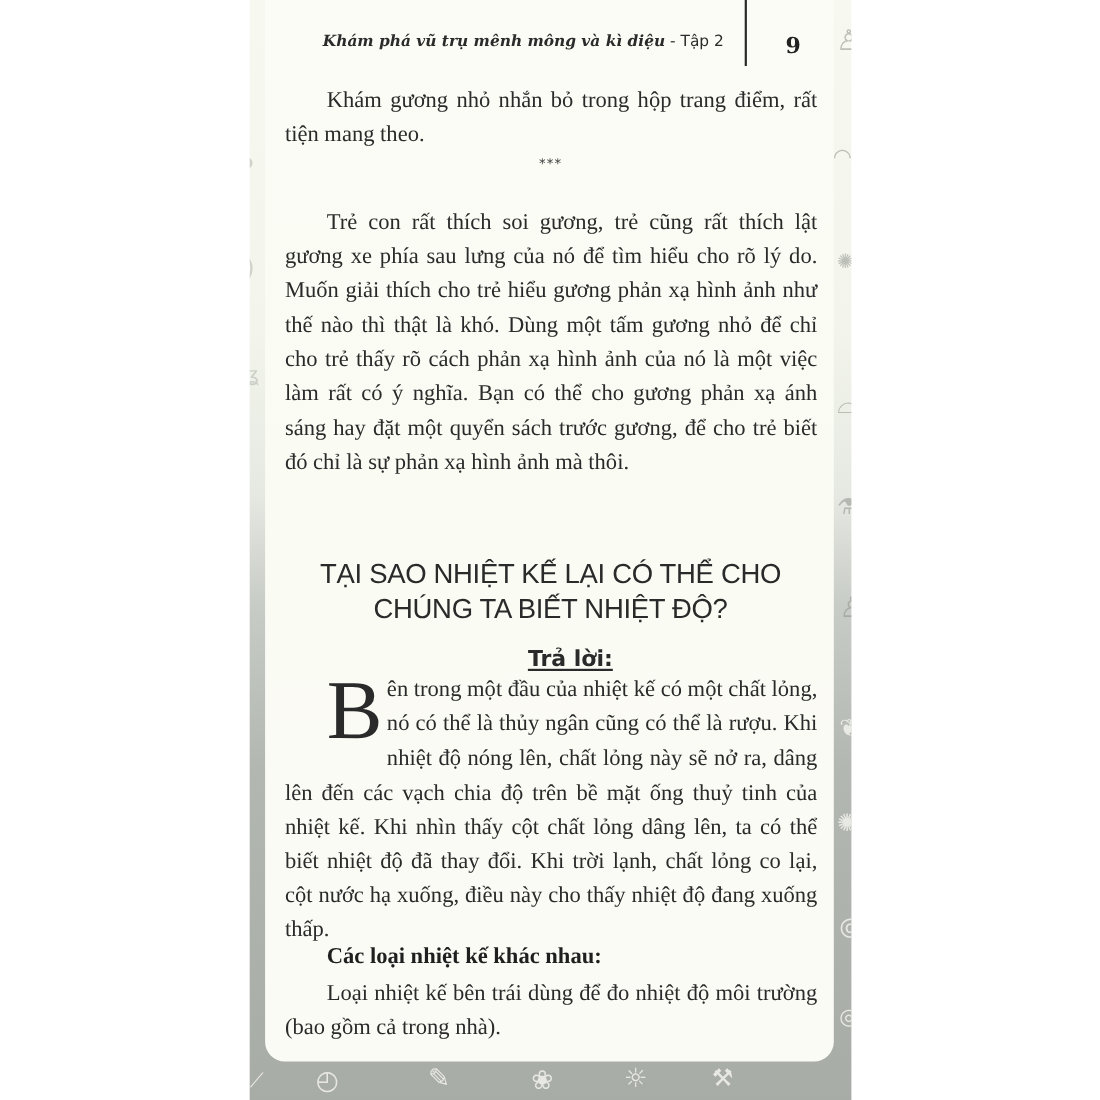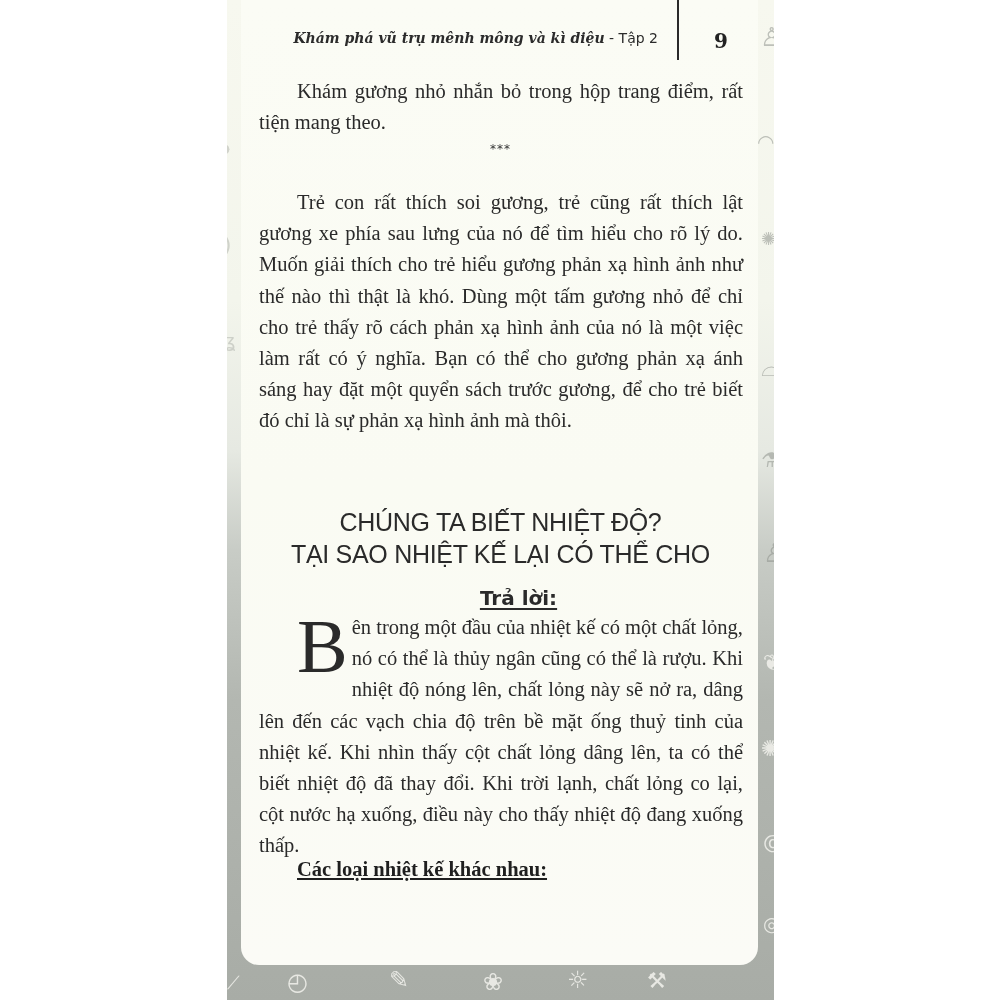--- a/index.html
+++ b/index.html
@@ -139,21 +139,20 @@
     color: #2a2a2a;
   }
   .subhead {
     position: absolute;
     left: 70px;
     top: 858px;
     font-family: "Liberation Serif", "DejaVu Serif", serif;
     font-weight: bold;
     font-size: 20.5px;
     color: #1f1f1f;
-    text-decoration: underline;
   }
 </style>
 </head>
 <body>
 
 <div class="page">
 
   <div class="card"></div>
 
   <div class="doodle" style="left:533px;top:22px;font-size:26px;">♙</div>
@@ -182,28 +181,29 @@
     <span>Khám phá vũ trụ mênh mông và kì diệu</span><span class="vol"> - Tập 2</span>
   </div>
   <div class="header-divider"></div>
   <div class="page-number">9</div>
 
   <div class="text indent" style="top:76px;">Khám gương nhỏ nhắn bỏ trong hộp trang điểm, rất tiện mang theo.</div>
   <div class="stars">***</div>
   <div class="text indent" style="top:187px;">Trẻ con rất thích soi gương, trẻ cũng rất thích lật gương xe phía sau lưng của nó để tìm hiểu cho rõ lý do. Muốn giải thích cho trẻ hiểu gương phản xạ hình ảnh như thế nào thì thật là khó. Dùng một tấm gương nhỏ để chỉ cho trẻ thấy rõ cách phản xạ hình ảnh của nó là một việc làm rất có ý nghĩa. Bạn có thể cho gương phản xạ ánh sáng hay đặt một quyển sách trước gương, để cho trẻ biết đó chỉ là sự phản xạ hình ảnh mà thôi.</div>
 
   <div class="heading">
+    <div>TẠI SAO NHIỆT KẾ LẠI CÓ THỂ CHO</div>
     <div>CHÚNG TA BIẾT NHIỆT ĐỘ?</div>
-    <div>TẠI SAO NHIỆT KẾ LẠI CÓ THỂ CHO</div>
   </div>
 
   <div class="answer-label">
     <span>Trả lời:</span>
   </div>
 
   <div class="text" style="top:612px;">
     <span class="dropcap">B</span><span>ên trong một đầu của nhiệt kế có một chất lỏng, nó có thể là thủy ngân cũng có thể là rượu. Khi nhiệt độ nóng lên, chất lỏng này sẽ nở ra, dâng lên đến các vạch chia độ trên bề mặt ống thuỷ tinh của nhiệt kế. Khi nhìn thấy cột chất lỏng dâng lên, ta có thể biết nhiệt độ đã thay đổi. Khi trời lạnh, chất lỏng co lại, cột nước hạ xuống, điều này cho thấy nhiệt độ đang xuống thấp.</span>
   </div>
 
   <div class="subhead">Các loại nhiệt kế khác nhau:</div>
 
+  <div class="text indent" style="top:888px;">Loại nhiệt kế bên trái dùng để đo nhiệt độ môi trường (bao gồm cả trong nhà).</div>
 
 </div>
 
 </body></html>

